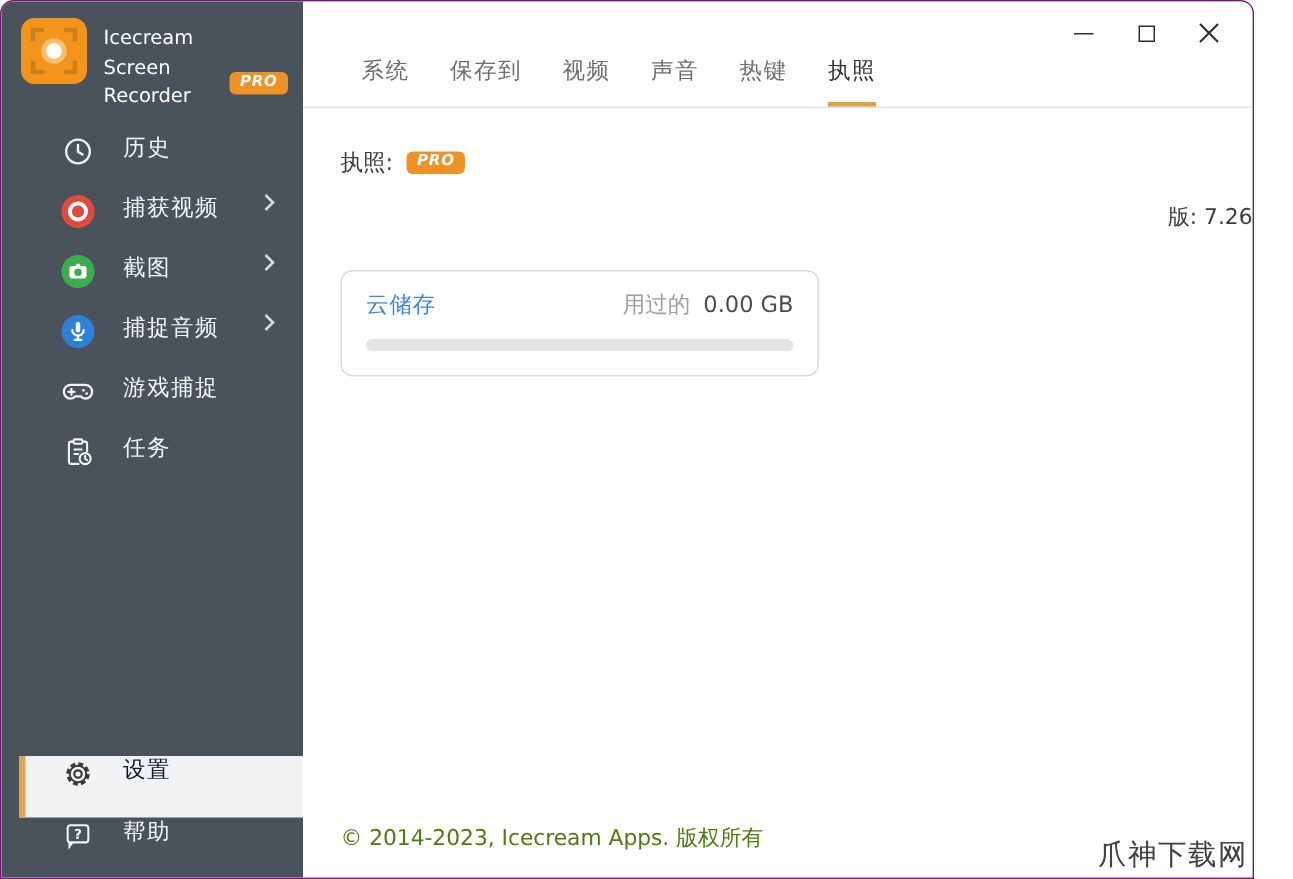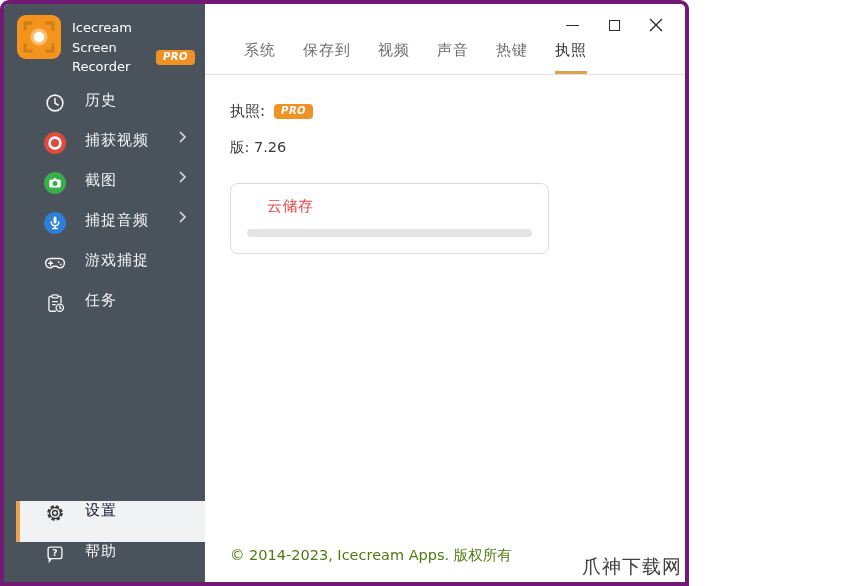--- a/index.html
+++ b/index.html
@@ -1,19 +1,19 @@
 <!DOCTYPE html>
 <html><head>
 <meta charset="utf-8">
 <style>
   * { margin:0; padding:0; box-sizing:border-box; }
   html,body { width:862px; height:586px; background:#fff; font-family:"DejaVu Sans","Liberation Sans",sans-serif; }
   .window {
-    position:relative; width:689px; height:586px; background:#ffffff;
-    border:4px solid #701a75; border-radius:9px 9px 0 0; overflow:hidden;
+    position:relative; width:836px; height:586px; background:#ffffff;
+    border:1px solid #701a75; border-radius:9px 9px 0 0; overflow:hidden;
   }
   
   .sidebar {
     position:absolute; left:0; top:0; bottom:0; width:201px;
     background:#4a535c; color:#f3f4f5;
   }
   .brand { display:flex; align-items:flex-start; gap:11px; padding:11px 10px 0 13px; }
   .brand .logo { flex:0 0 auto; }
   .brand-text { padding-top:2px; }
   .brand-line1 { font-size:13px; color:#ffffff; line-height:1.45; }
@@ -42,30 +42,30 @@
     border-bottom:1px solid #e3e3e3;
   }
   .tab {
     font-size:15px; color:#6e6e6e; padding-bottom:14px; cursor:pointer; letter-spacing:1px; white-space:nowrap;
   }
   .tab.active { color:#333; padding-bottom:11px; border-bottom:3px solid #dfa14b; }
   .win-controls { position:absolute; top:6px; right:8px; display:flex; }
   .win-btn { width:42px; height:30px; display:flex; align-items:center; justify-content:center; cursor:pointer; background:transparent; border:none; }
   .glyph-min { display:block; width:13px; height:0; border-bottom:1.6px solid #2e2e2e; }
   .glyph-max { display:block; width:11px; height:11px; border:1.4px solid #2e2e2e; }
-  .main { position:absolute; top:71px; left:0; right:0; bottom:0; }
+  .main { position:absolute; top:71px; left:0; right:0; bottom:0;text-align:right; }
   .license-row { display:flex; align-items:center; gap:9px; margin:27px 0 0 25px; }
   .license-label { font-size:15px; color:#3c3c3c; }
   .version { margin:17px 0 0 25px; font-size:14.5px; color:#3c3c3c; }
   .storage-card {
     margin:26px 0 0 25px; width:319px; border:1px solid #dbdbdb; border-radius:8px;
     padding:13px 16px 16px;
   }
   .storage-row { display:flex; align-items:baseline; justify-content:space-between; }
-  .storage-title { font-size:15px; color:#ef4444; letter-spacing:.5px;margin-left:20px; }
+  .storage-title { font-size:15px; color:#3b82f6; letter-spacing:.5px; }
   .storage-used { font-size:15px; }
   .used-label { color:#9e9e9e; }
   .used-value { color:#4c4c4c; margin-left:4px; }
   .progress-track { margin-top:13px; height:8px; border-radius:4px; background:#e4e4e4; overflow:hidden; }
   .progress-fill { height:100%; background:#ef9226; width:0%; }
   .footer { position:absolute; left:25px; bottom:17px; font-size:14.5px; color:#4d7c0f; }
   .watermark { position:absolute; right:3px; bottom:2px; font-size:19px; color:#404040; letter-spacing:1px; }
 </style>
 </head>
 <body>
@@ -234,20 +234,24 @@
       <div class="license-row">
         <span class="license-label">执照:</span>
         <span class="pro-badge">PRO</span>
       </div>
 
       <div class="version">版: 7.26</div>
 
       <div class="storage-card">
         <div class="storage-row">
           <span class="storage-title">云储存</span>
+          <span class="storage-used">
+            <span class="used-label">用过的</span>
+            <span class="used-value">0.00 GB</span>
+          </span>
         </div>
         <div class="progress-track">
           <div class="progress-fill" style="width: 0%;"></div>
         </div>
       </div>
 
       <div class="footer">© 2014-2023, Icecream Apps. 版权所有</div>
       <div class="watermark">爪神下载网</div>
     </div>
   </div>

